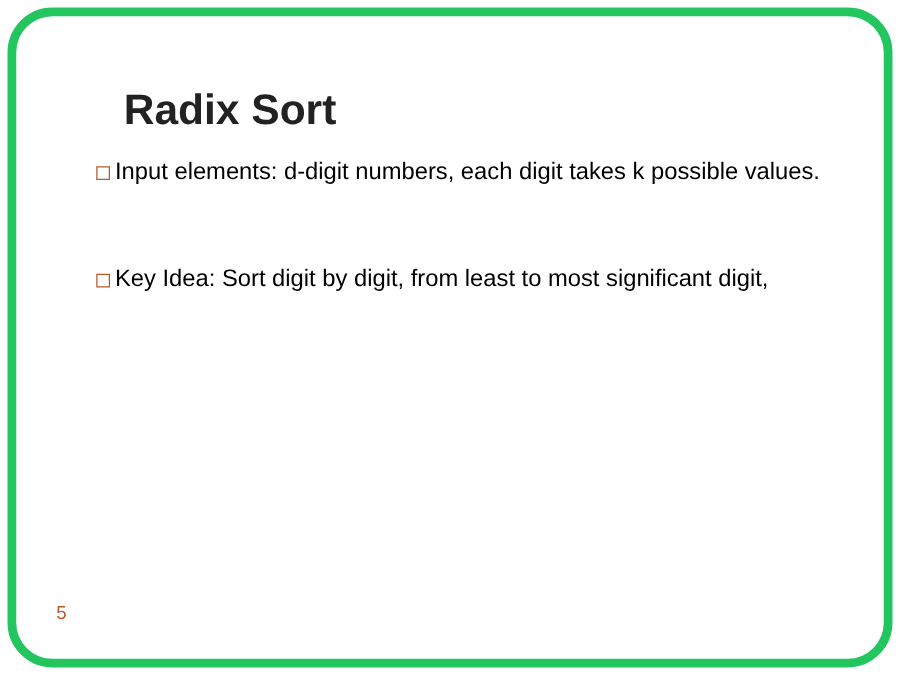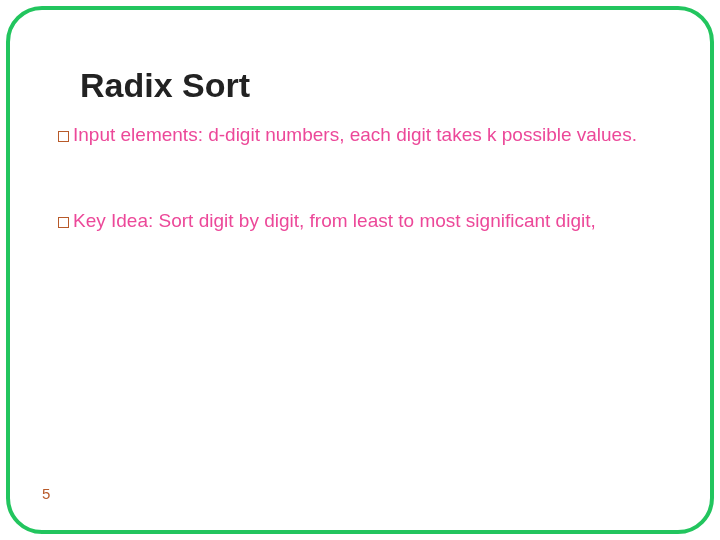--- a/index.html
+++ b/index.html
@@ -10,33 +10,33 @@
     font-family: Arial, Helvetica, sans-serif;
     position: relative;
     overflow: hidden;
   }
   .slide-frame {
     position: absolute;
     top: 6px;
     left: 6px;
     right: 6px;
     bottom: 6px;
-    border: 4px solid #22c55e;
+    border: 7px solid #22c55e;
     border-radius: 36px;
-    padding: 56px 48px 40px 48px;
+    padding: 56px 48px 40px 64px;
   }
   .title {
     font-size: 34px;
     font-weight: bold;
     color: #222;
     margin-bottom: 18px;
     margin-left: 22px;
   }
   .bullets {
-    color: #ec4899;
+    color: #000000;
     font-size: 19px;
     line-height: 1.25;
   }
   .bullet {
     margin-bottom: 62px;
     text-align: justify;
   }
   .bullet:last-child {
     margin-bottom: 0;
   }

